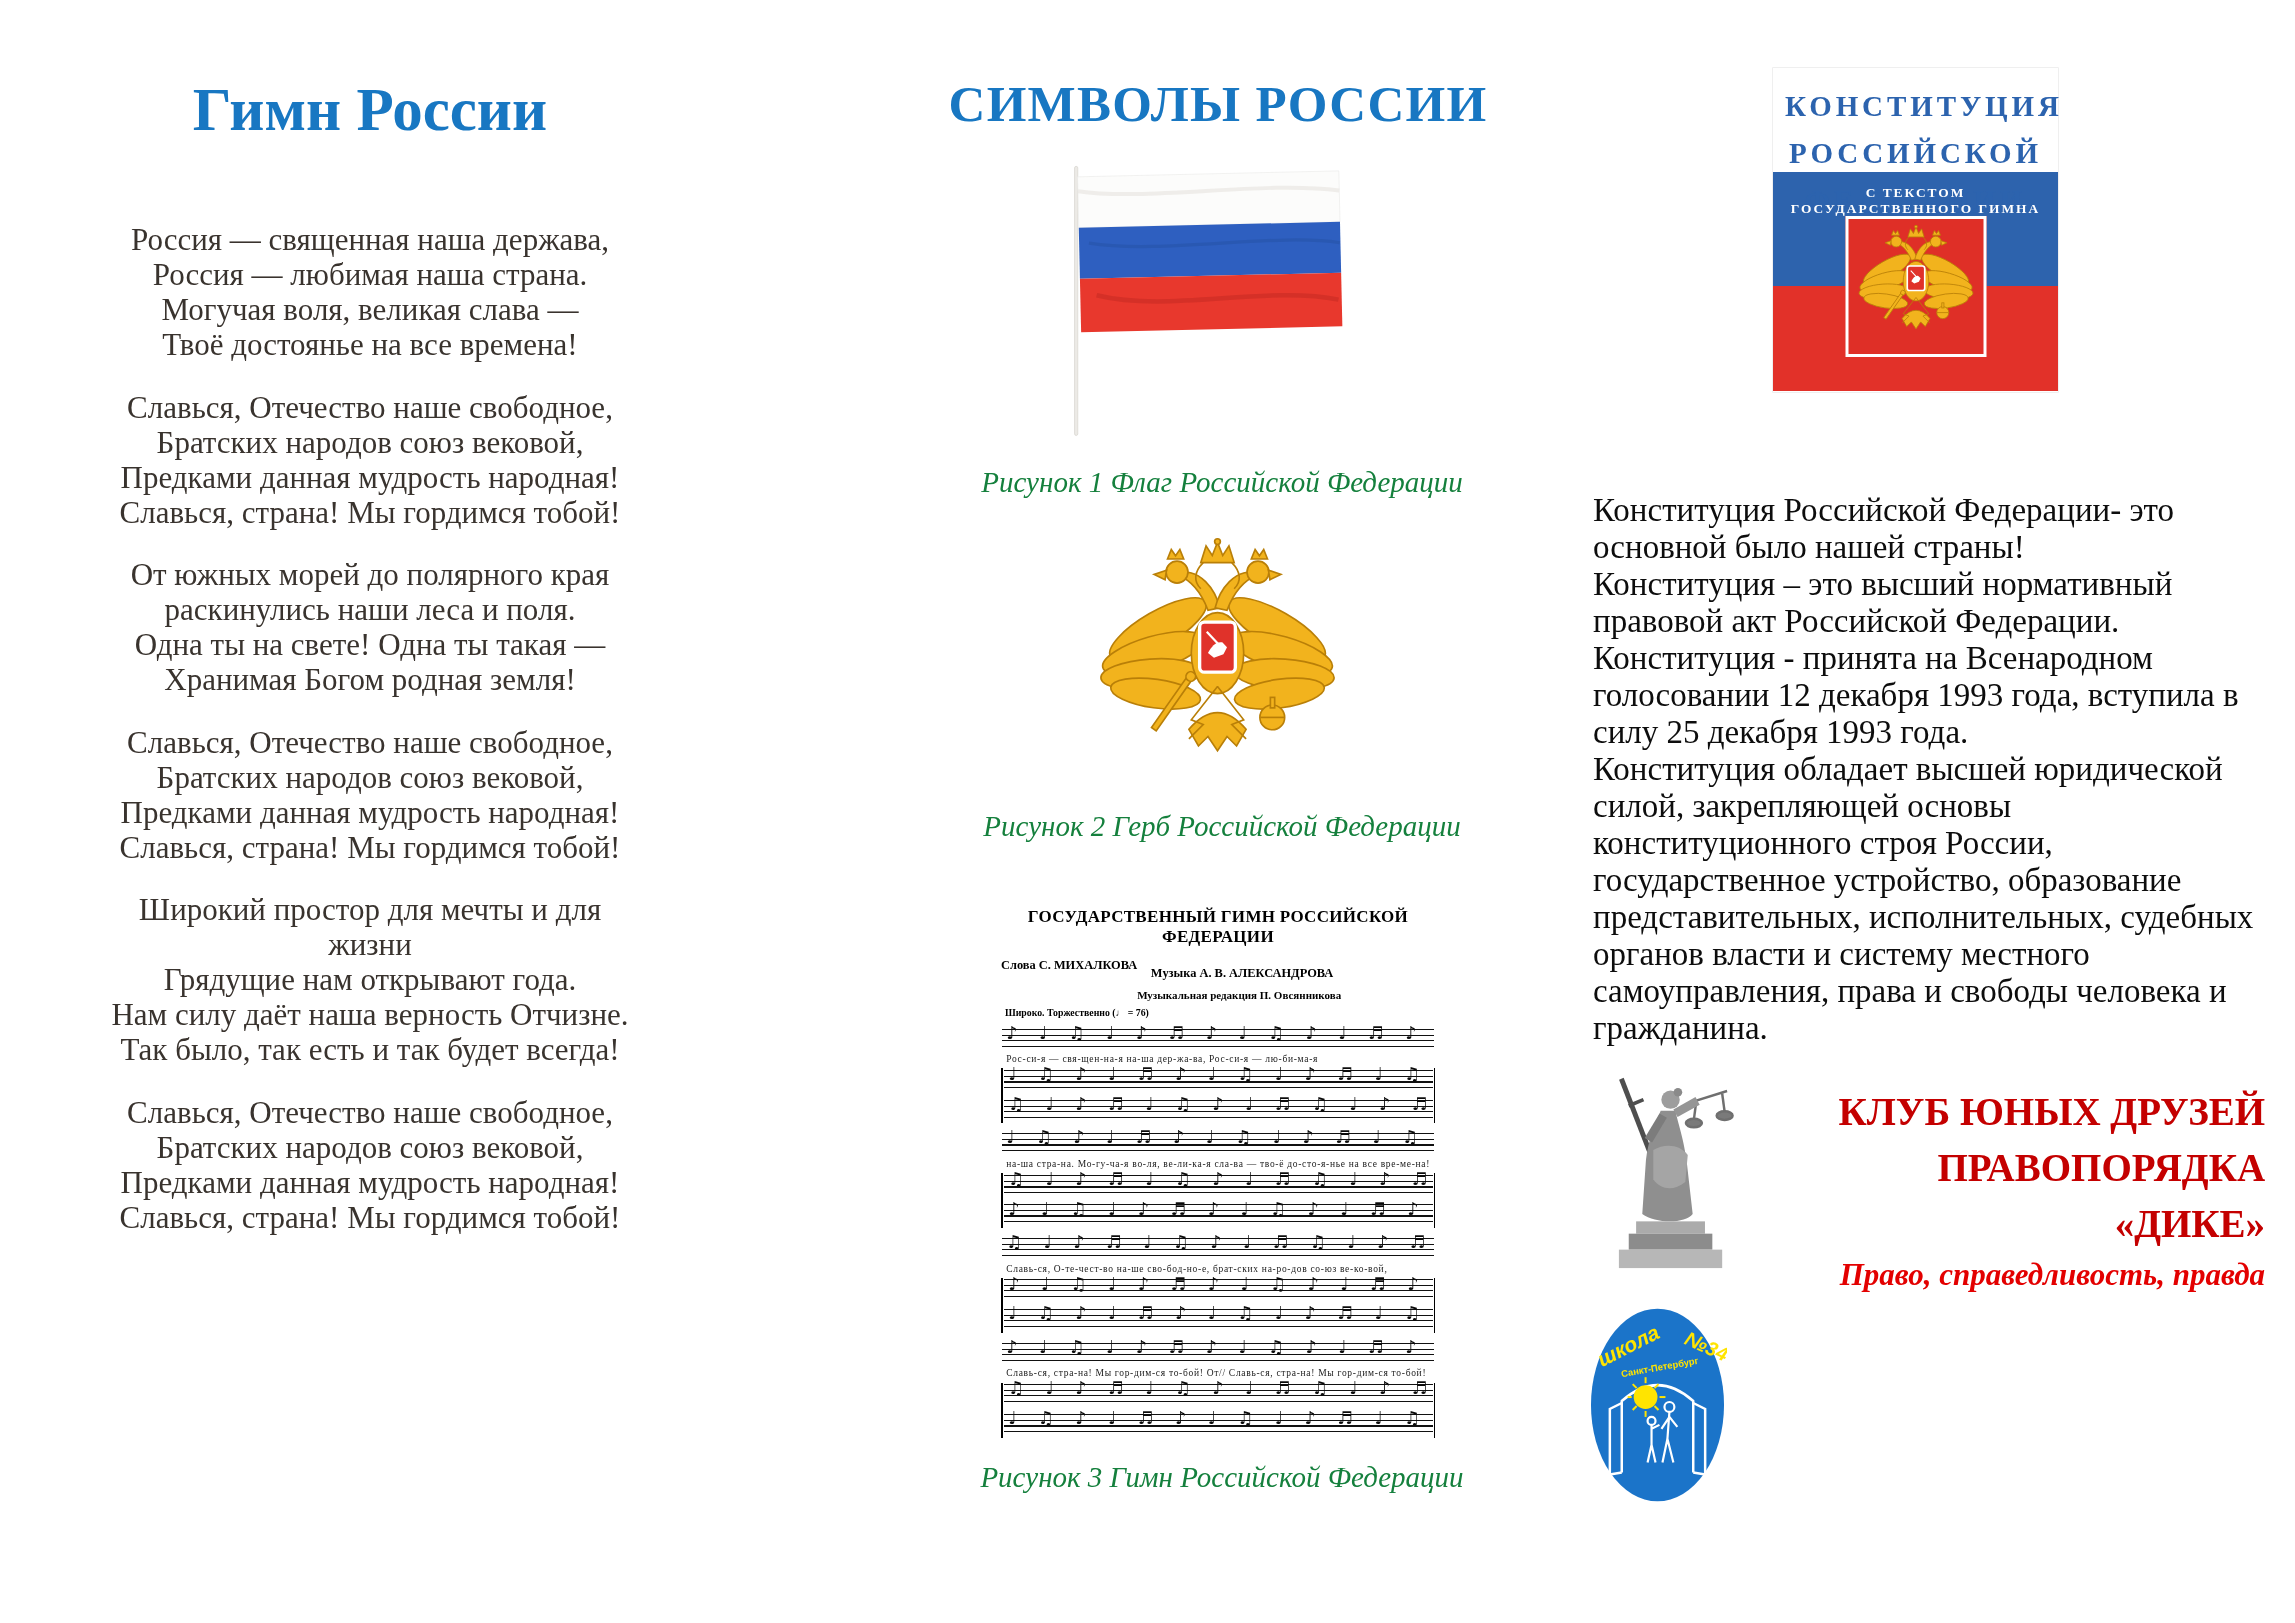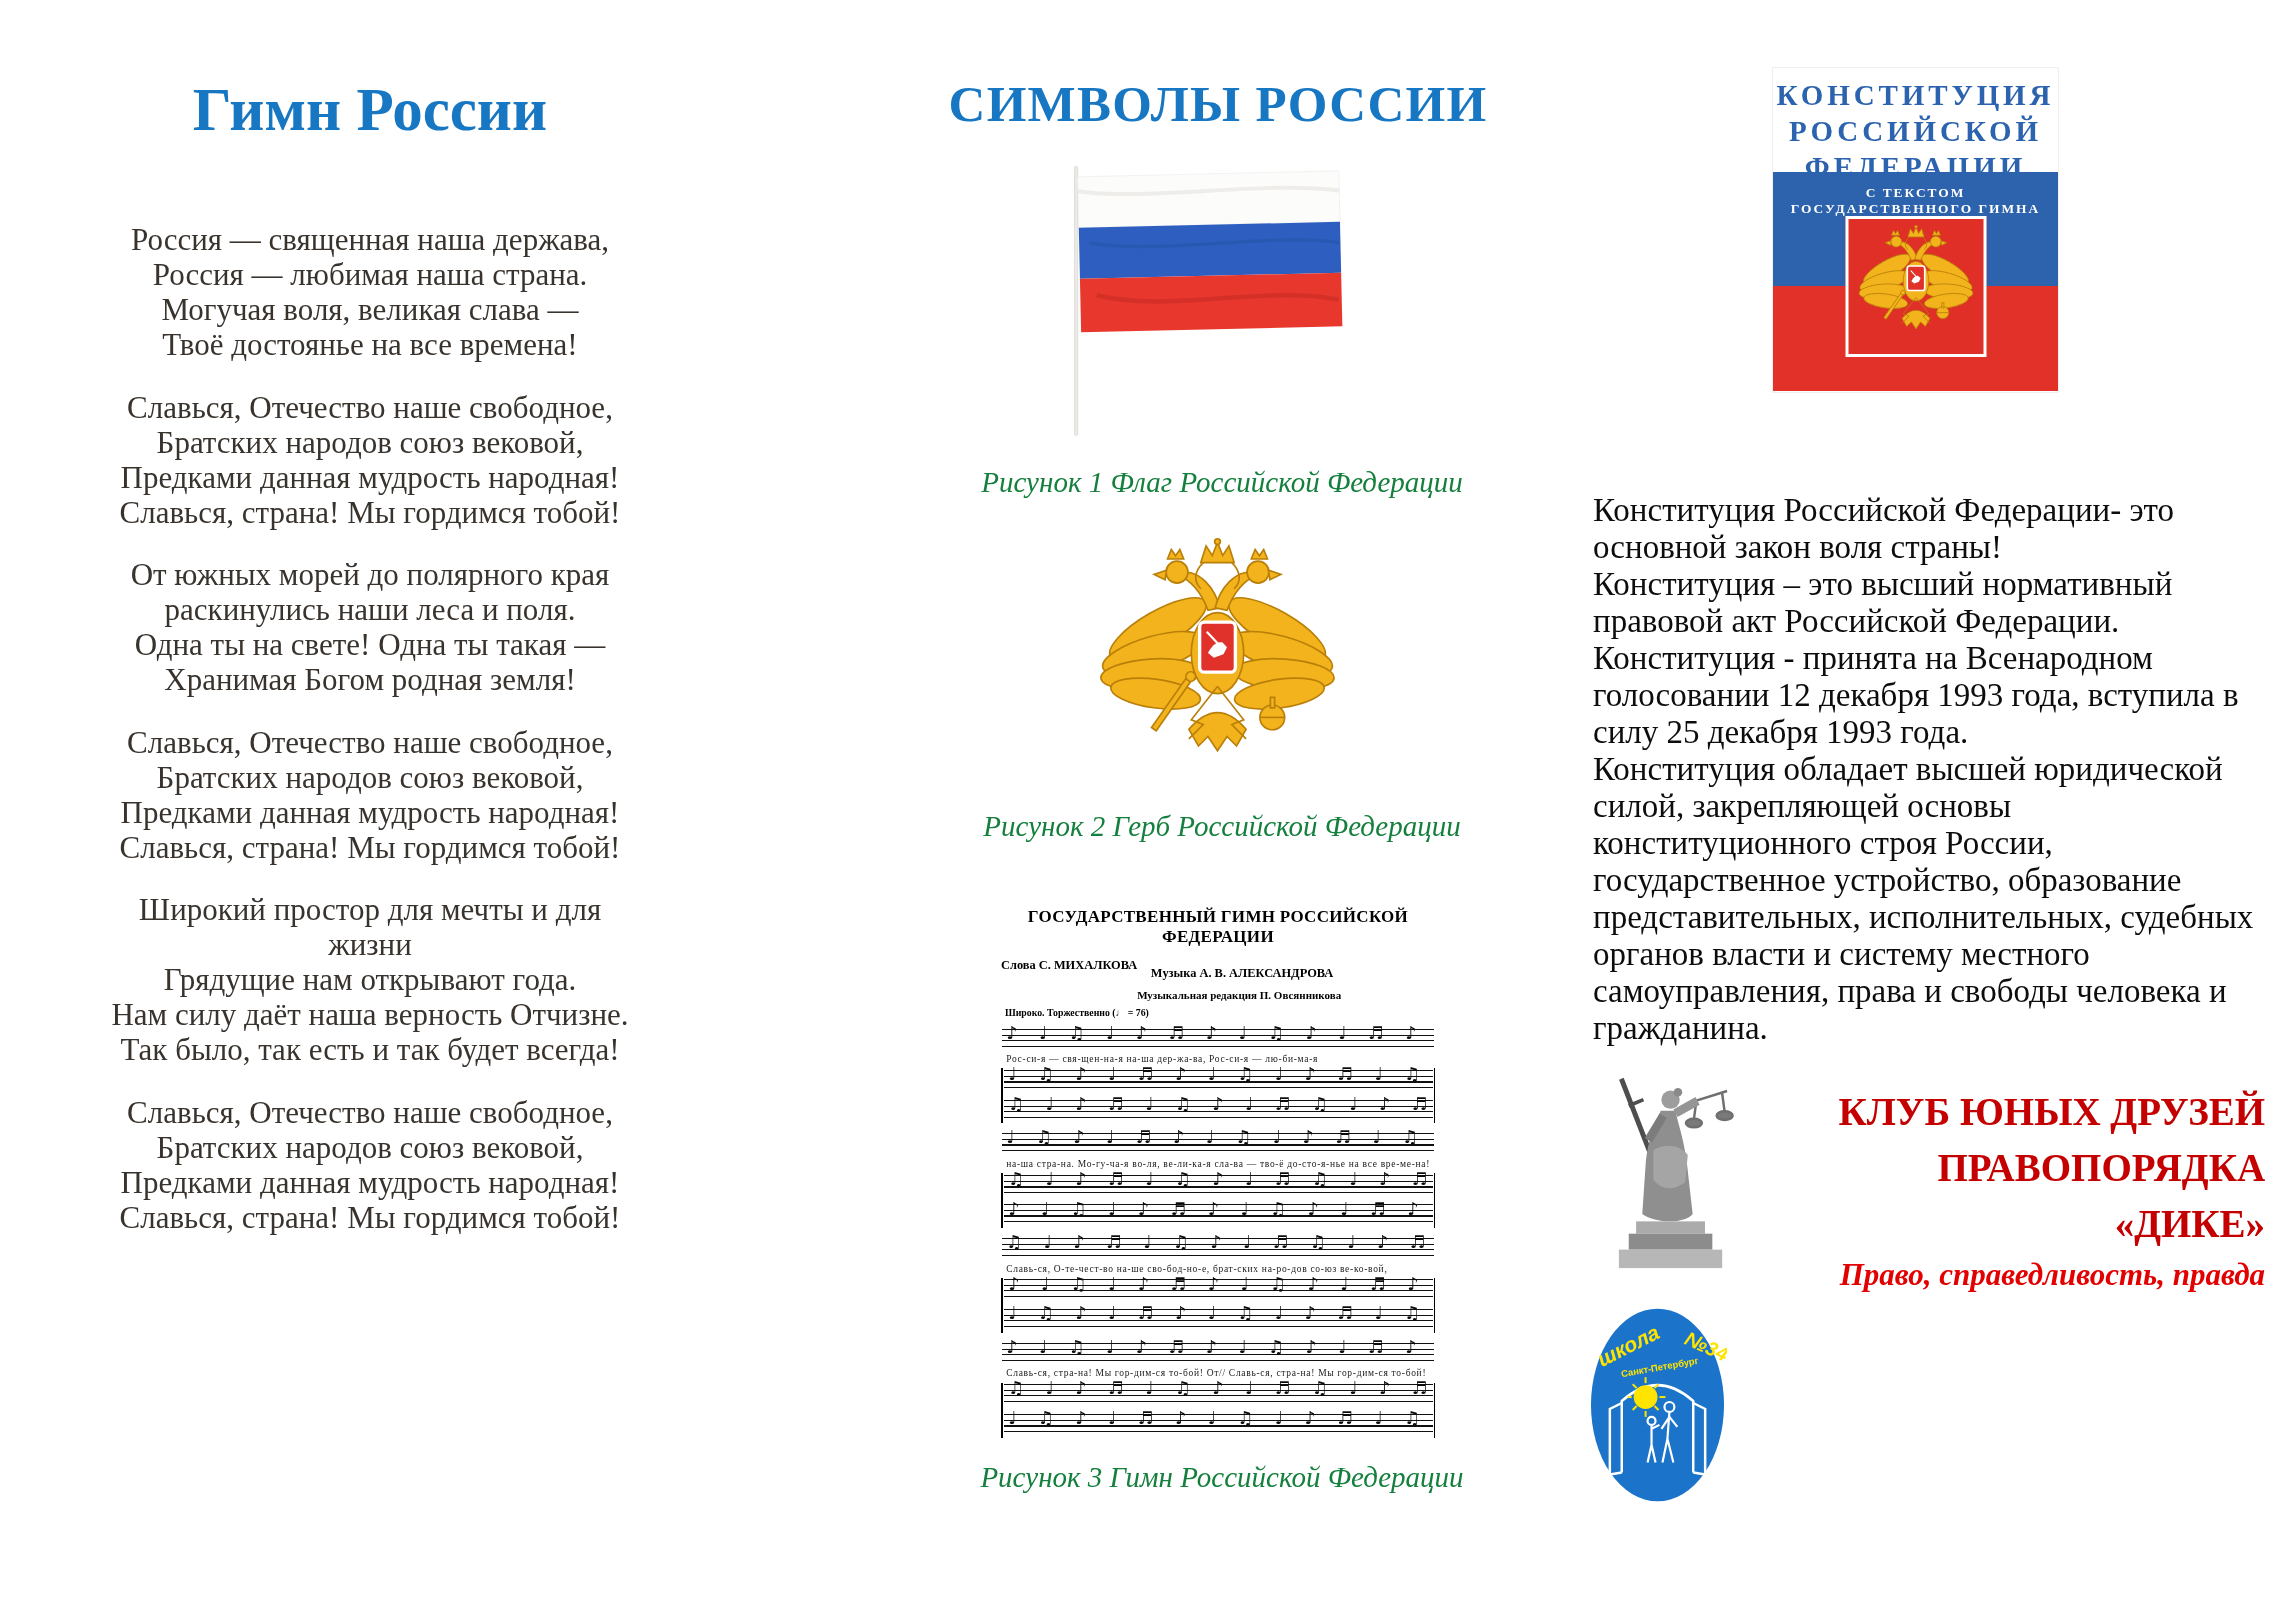--- a/index.html
+++ b/index.html
@@ -35,21 +35,21 @@
   .staff .notes{position:absolute;left:3.9px;top:-5.9px;display:block;width:98%;height:29px;overflow:hidden;
          font-family:"DejaVu Sans", sans-serif;font-size:17.7px;letter-spacing:7.9px;color:#0a0a0a;white-space:nowrap;}
   .lyric{margin:3.3px 0 4.6px 5.2px;font-size:9.5px;letter-spacing:0.7px;color:#1a1a1a;white-space:nowrap;overflow:hidden;}
   .grand{border-left:2px solid #000;border-right:1.3px solid #000;padding:1.3px 0;}
   .grand .staff + .staff{margin-top:7.9px;}
 
   
   .col-right{left:1570px;top:65px;width:703px;height:1557px;}
   .cover{position:absolute;left:203px;top:3.3px;width:285px;height:324px;box-shadow:0 0 0 0.7px #e8e8e8;}
   .cover-white{height:95px;padding-top:9.2px;text-align:center;}
-  .cover-white p{margin:1px;font-size:29px;line-height:1.2;font-weight:bold;color:#2c63ae;letter-spacing:3.9px;}
+  .cover-white p{margin:12px;font-size:29px;line-height:1.2;font-weight:bold;color:#2c63ae;letter-spacing:3.9px;}
   .cover-blue{height:114px;background:#2d63ad;text-align:center;}
   .cover-blue p{margin:0;padding-top:13px;font-size:13.4px;font-weight:bold;color:#ffffff;letter-spacing:2px;}
   .cover-red{height:105px;background:#e23129;}
   .cover-emblem{position:absolute;left:50%;transform:translateX(-50%);top:148px;width:135px;height:135px;
                 background:#df2f27;border:3.3px solid #ffffff;display:flex;align-items:center;justify-content:center;}
   .const-text{position:absolute;left:23px;top:427px;width:680px;}
   .const-text p{margin:0;font-size:33px;line-height:37px;color:#0d0d0d;}
   .club{position:absolute;left:0;top:994px;width:703px;height:236px;}
   .statue-wrap{position:absolute;left:23px;top:5.2px;width:160px;height:209px;}
   .club-text{position:absolute;right:7.9px;top:25px;width:471px;text-align:right;}
@@ -259,21 +259,21 @@
       </div>
       <div class="cover-red"></div>
       <div class="cover-emblem">
         <svg viewBox="0 0 100 110" width="121" height="128" xmlns="http://www.w3.org/2000/svg" xmlns:xlink="http://www.w3.org/1999/xlink">
           <use href="#ru-eagle" xlink:href="#ru-eagle"></use>
         </svg>
       </div>
     </div>
 
     <div class="const-text">
-      <p>Конституция Российской Федерации- это основной закон воля страны!</p>
+      <p>Конституция Российской Федерации- это основной было нашей страны!</p>
       <p>Конституция – это высший нормативный правовой акт Российской Федерации.</p>
       <p>Конституция - принята на Всенародном голосовании 12 декабря 1993 года, вступила в силу 25 декабря 1993 года.</p>
       <p>Конституция обладает высшей юридической силой, закрепляющей основы конституционного строя России, государственное устройство, образование представительных, исполнительных, судебных органов власти и систему местного самоуправления, права и свободы человека и гражданина.</p>
     </div>
 
     <div class="club">
       <div class="statue-wrap">
         <svg viewBox="0 0 120 170" width="160" height="209" xmlns="http://www.w3.org/2000/svg">
           <line x1="18" y1="12" x2="42" y2="74" stroke="#4e4e4e" stroke-width="4"></line>
           <line x1="24" y1="34" x2="36" y2="29" stroke="#4e4e4e" stroke-width="3"></line>

